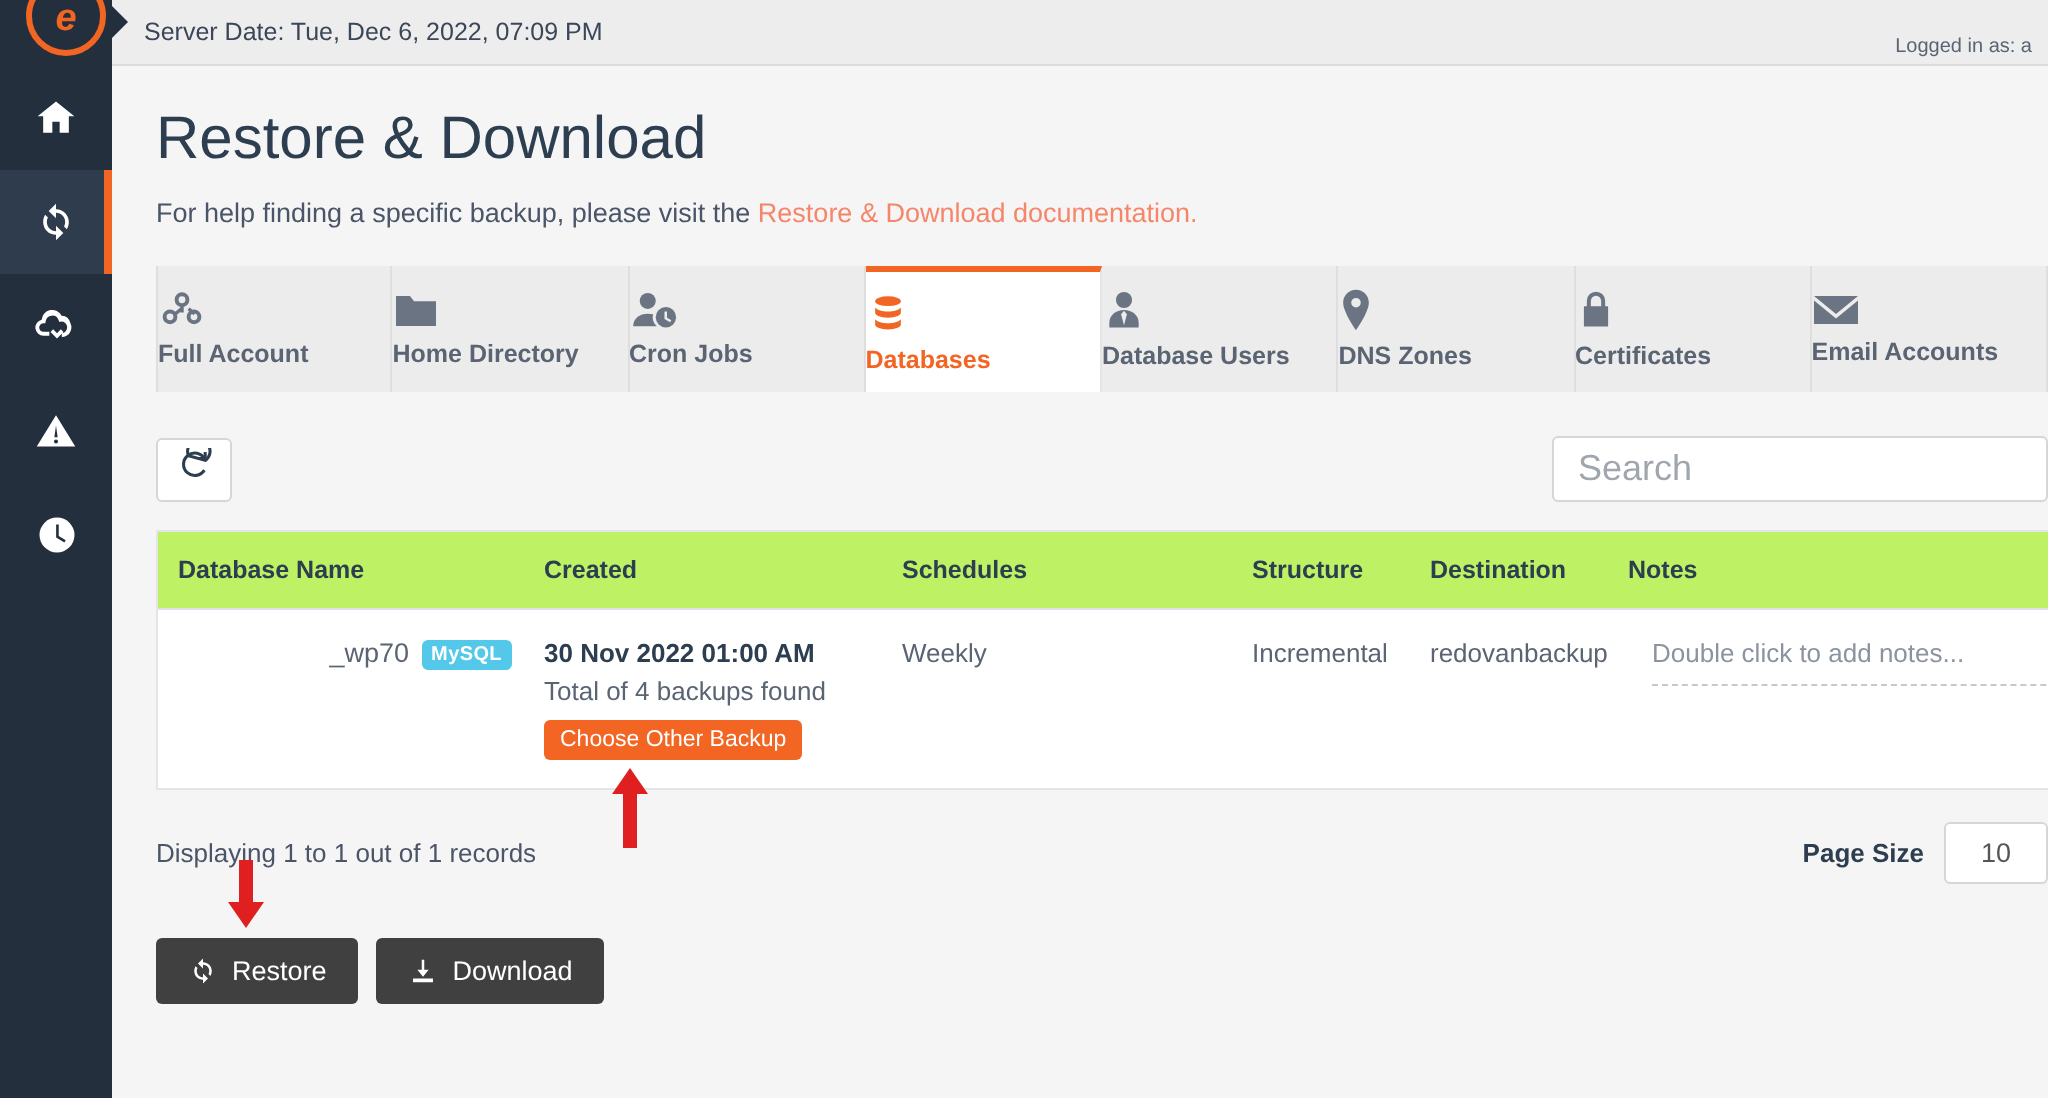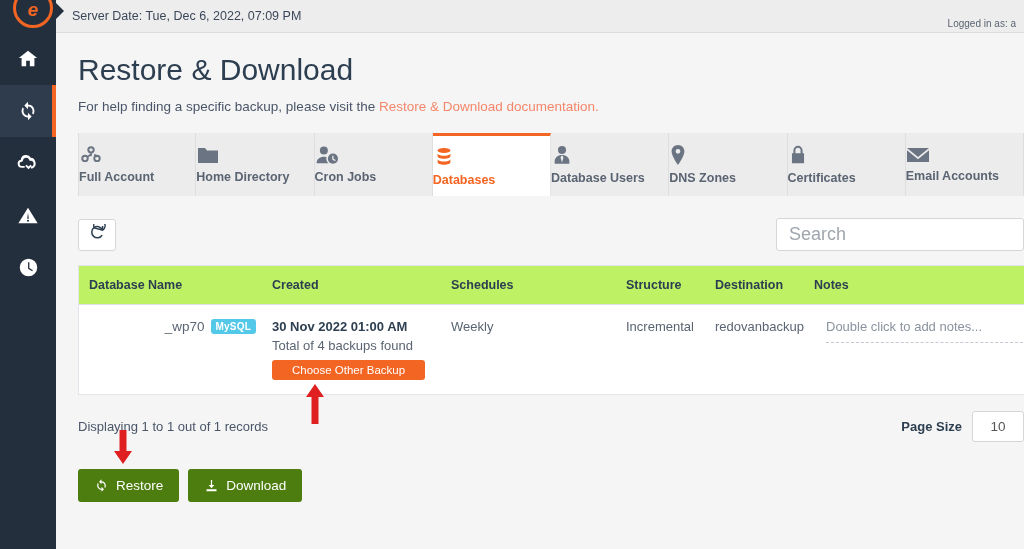--- a/index.html
+++ b/index.html
@@ -280,21 +280,21 @@
     white-space: nowrap;
   }
   .choose-btn {
     display: inline-block;
     margin-top: 7px;
     background: #f26522;
     color: #fff;
     font-size: 11.5px;
     border: none;
     border-radius: 3px;
-    padding: 4px 20px;
+    padding: 4px 8px;
     cursor: pointer;
     font-family: "Liberation Sans", sans-serif;
   }
   .notes-cell { padding-left: 22px !important; }
   .notes-field {
     font-size: 13px;
     color: #8b93a0;
     border-bottom: 1px dashed #c3c9d1;
     padding-bottom: 8px;
     width: 232px;
@@ -323,21 +323,21 @@
     font-family: "Liberation Sans", sans-serif;
     outline: none;
   }
 
   .action-btns {
     margin-top: 27px;
     display: flex;
     gap: 9px;
   }
   .act-btn {
-    background: #4d7c0f;
+    background: #404040;
     border: none;
     border-radius: 3px;
     color: #ffffff;
     font-size: 13.5px;
     padding: 9px 16px;
     display: flex;
     align-items: center;
     gap: 7px;
     cursor: default;
     font-family: "Liberation Sans", sans-serif;

